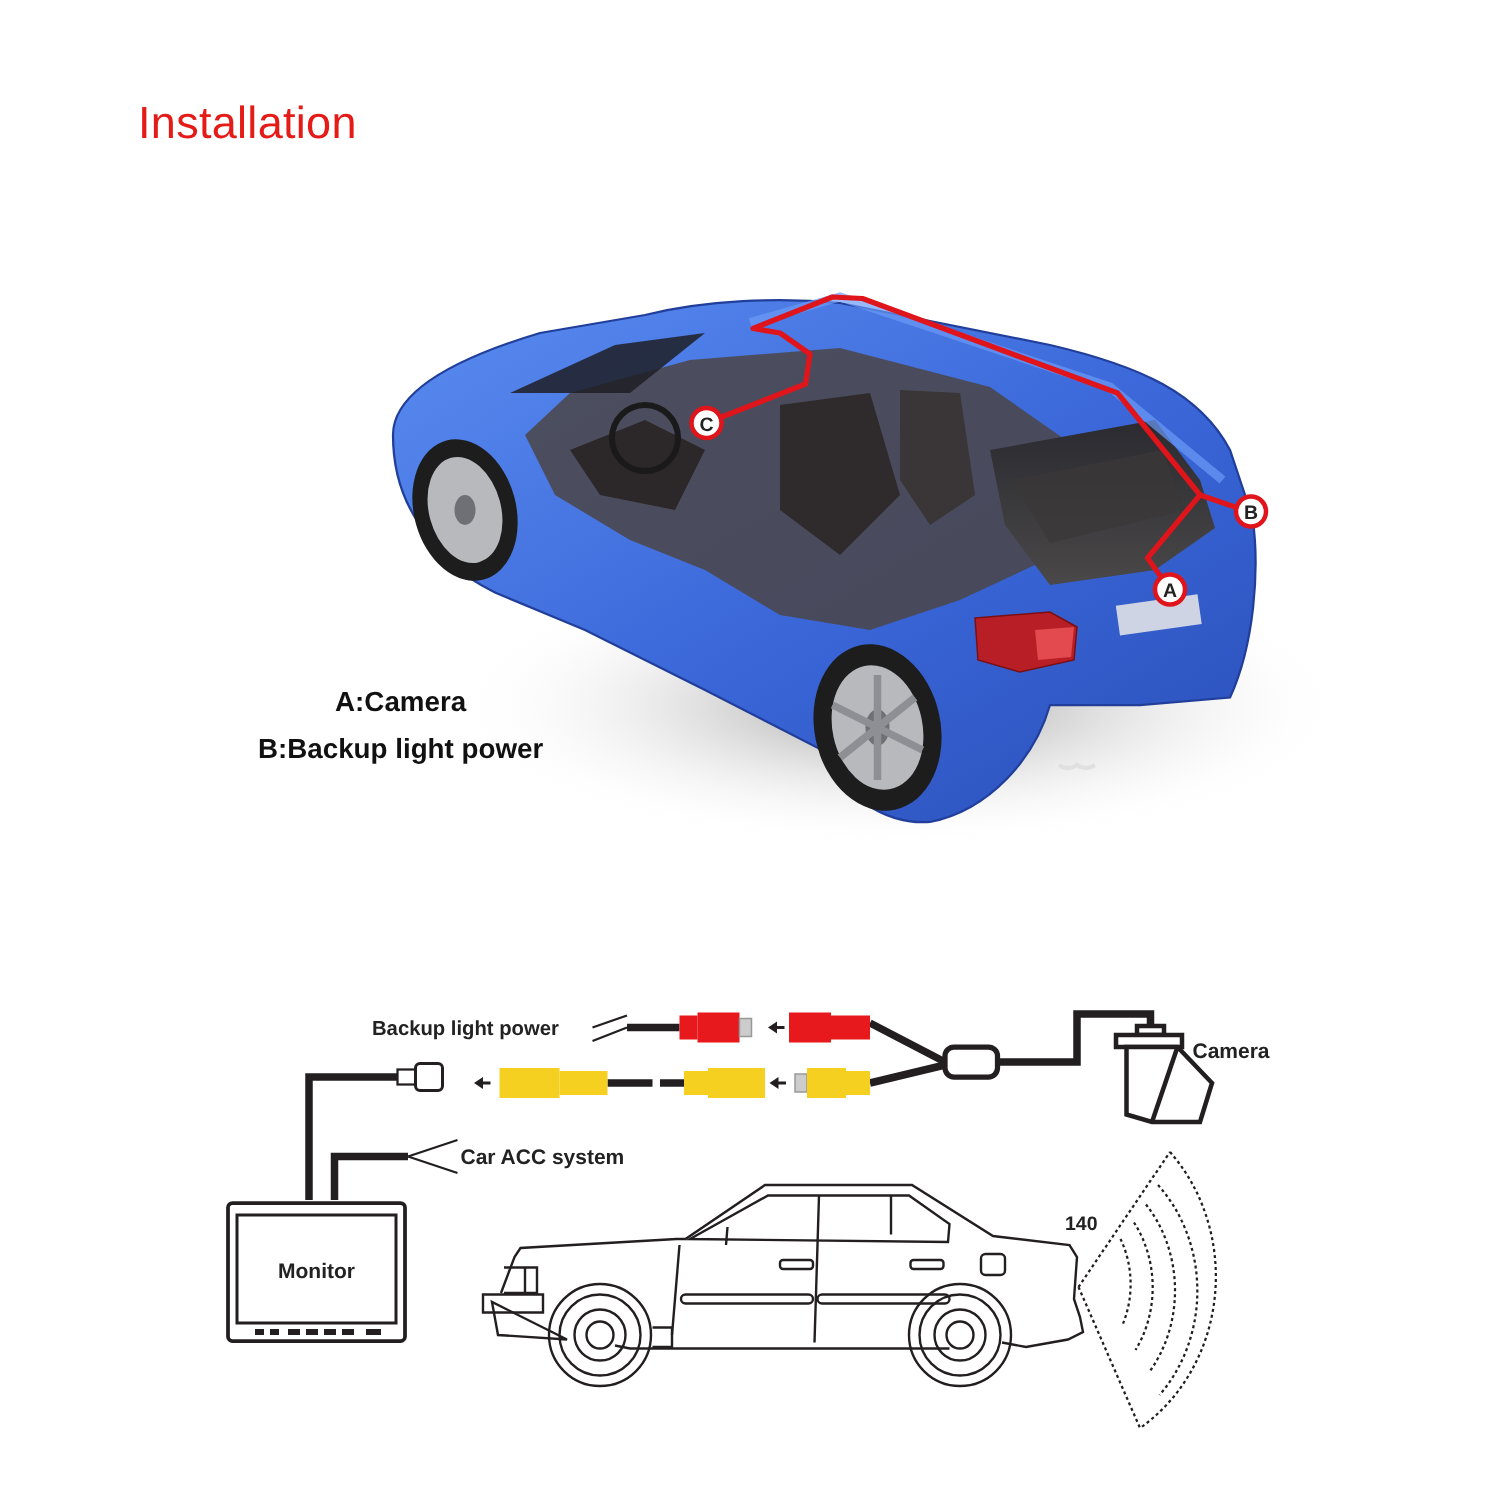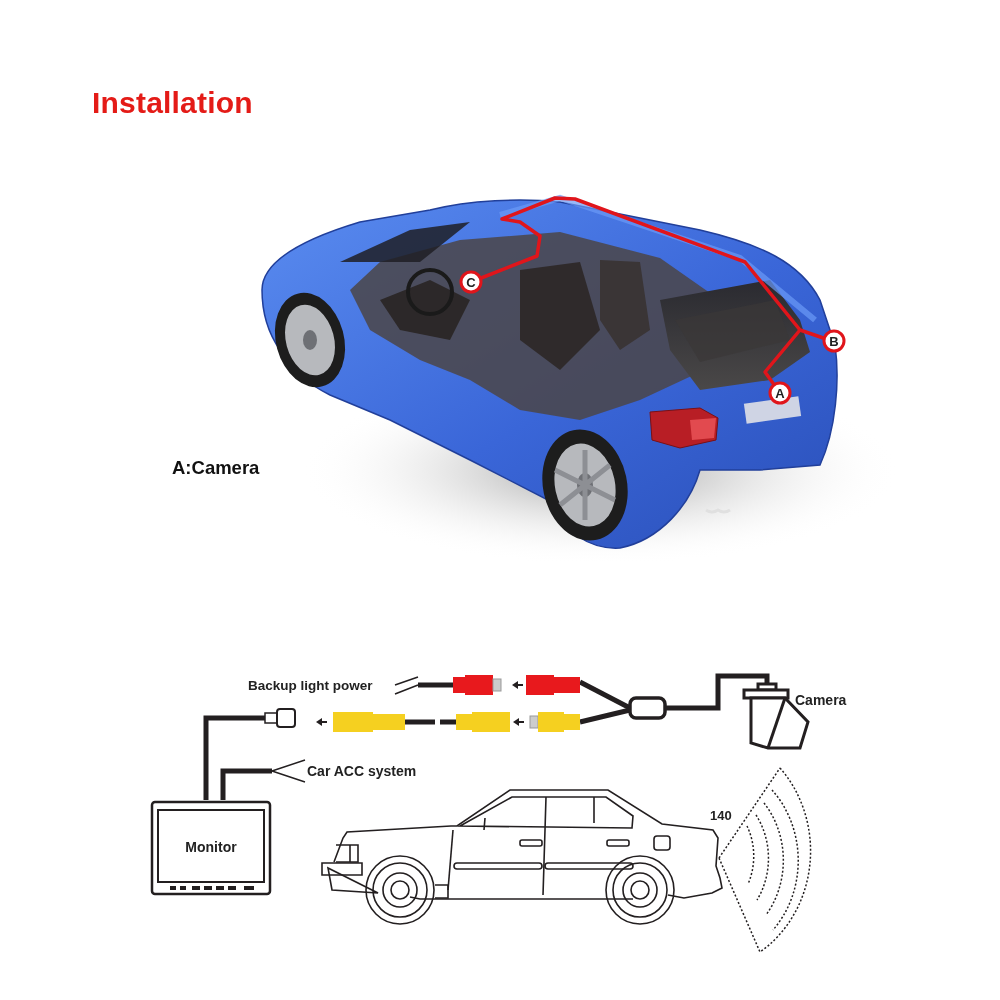--- a/index.html
+++ b/index.html
@@ -1,17 +1,17 @@
 <!DOCTYPE html>
 <html><head>
 <meta charset="utf-8">
 <style>
   html, body { margin:0; padding:0; background:#ffffff; }
   body { width:1000px; height:1000px; position:relative; overflow:hidden; font-family:"Liberation Sans", sans-serif; }
-  .title { position:absolute; left:92px; top:66px; font-size:30px; font-weight:bold; color:#e41b17; letter-spacing:0.2px;margin-top:20px; }
+  .title { position:absolute; left:92px; top:66px; font-size:30px; font-weight:normal; color:#e41b17; letter-spacing:0.2px; }
   .legend { position:absolute; left:172px; top:452px; font-size:18.5px; font-weight:bold; color:#111; line-height:31px; }
   .legend div { white-space:nowrap;text-align:center; }
   svg { position:absolute; left:0; top:0; }
   .lbl { font-family:"Liberation Sans", sans-serif; font-weight:bold; fill:#222; }
 </style>
 </head>
 <body>
 
 <div class="title">Installation</div>
 
@@ -81,20 +81,21 @@
     <text x="834" y="346" text-anchor="middle" class="lbl" font-size="13" fill="#111">B</text>
   </g>
   <g>
     <circle cx="780" cy="393" r="10" fill="#ffffff" stroke="#e0151b" stroke-width="3"></circle>
     <text x="780" y="398" text-anchor="middle" class="lbl" font-size="13" fill="#111">A</text>
   </g>
 </svg>
 
 <div class="legend">
   <div>A:Camera</div>
+  <div>B:Backup light power</div>
 </div>
 
 <svg width="1000" height="1000" viewBox="0 0 1000 1000" style="pointer-events:none;">
   <g stroke="#231f20" fill="none" stroke-linecap="butt">
 
     <polyline points="206,800 206,718 265,718" stroke-width="5"></polyline>
     <polyline points="223,800 223,771 272,771" stroke-width="5"></polyline>
 
     <path d="M272,771 L305,760 M272,771 L305,782" stroke-width="1.5"></path>
 

